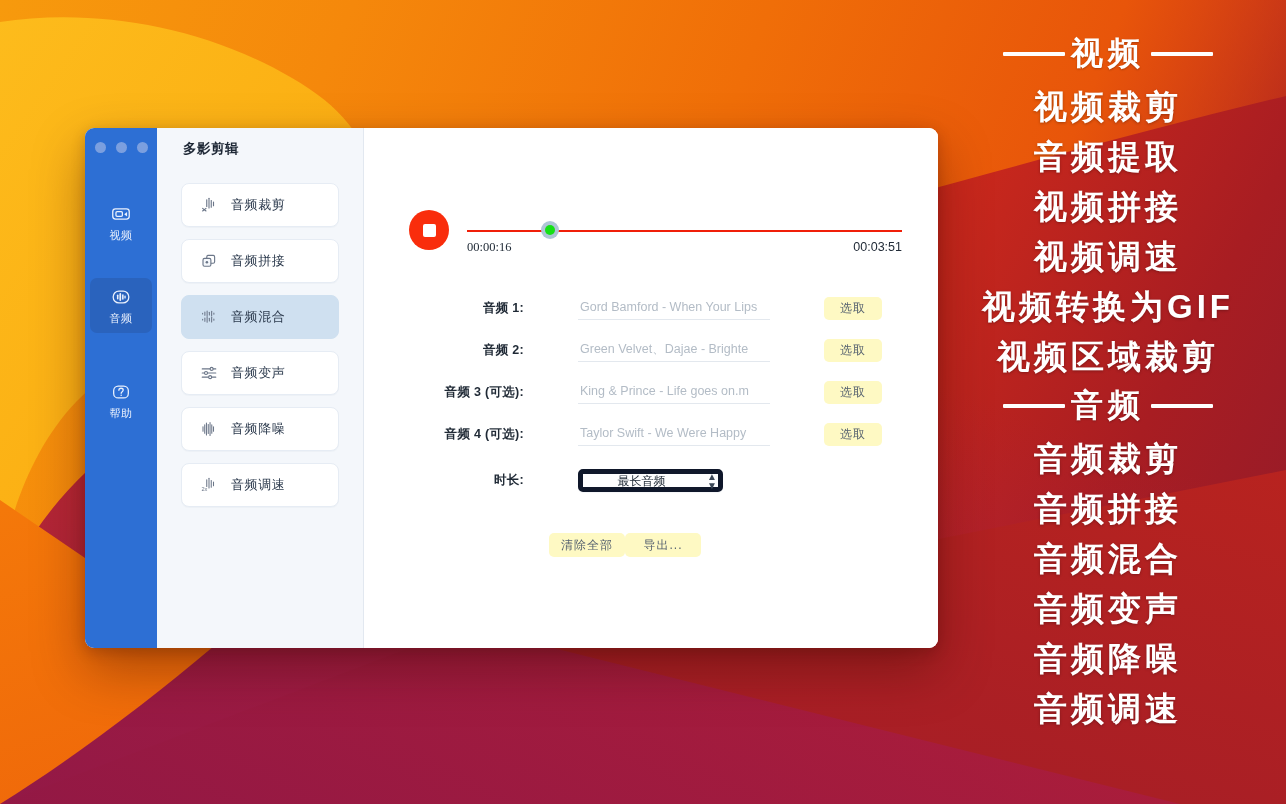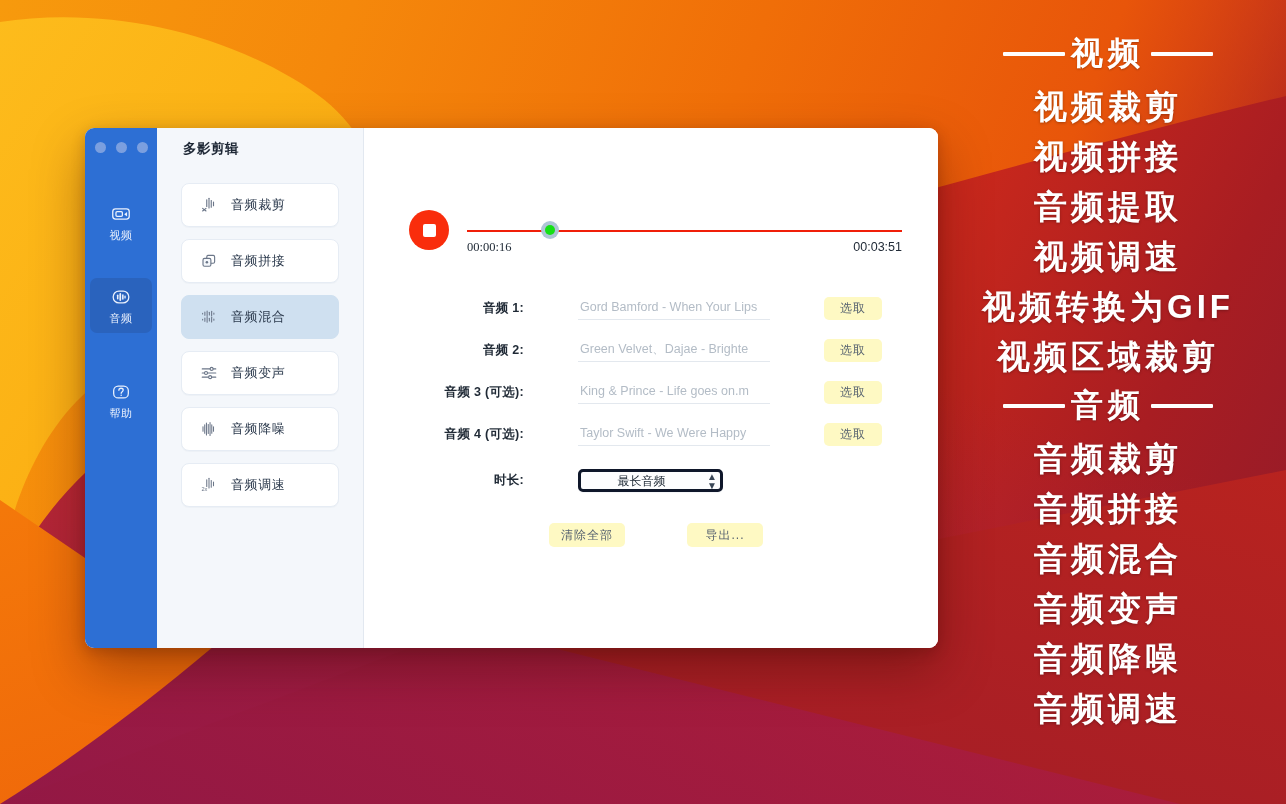--- a/index.html
+++ b/index.html
@@ -280,21 +280,21 @@
     letter-spacing: 1px;
     cursor: pointer;
   }
   .btn-pill.spaced { margin-left: 18px; }
 
   #dur-row { margin-top: 15px; }
   #dur-select {
     width: 145px;
     height: 23px;
     margin-left: 0;
-    border: 3px solid #0f172a;
+    border: 5px solid #0f172a;
     border-radius: 5px;
     background: #fdfdfe;
     font-size: 12px;
     color: #222c38;
     font-family: "Liberation Sans", sans-serif;
     text-align: center;
     padding-right: 18px;
     appearance: none;
     -webkit-appearance: none;
     cursor: pointer;
@@ -305,23 +305,22 @@
     position: absolute; right: 6px; top: 50%;
     transform: translateY(-50%);
     pointer-events: none;
     color: #3a4656;
     font-size: 10px;
     line-height: 9px;
     text-align: center;
   }
   #actions {
     display: flex;
-    margin-top: 27px;
+    margin-top: 37px;
     padding-left: 185px;
-    gap: 62px;
   }
   #actions .btn-pill { margin-left: 0; min-width: 76px; height: 24px; }
 </style>
 </head>
 <body>
 
 <div id="desktop">
   <div class="wp-layer wp-dark"></div>
   <div class="wp-layer wp-red"></div>
   <div class="wp-layer wp-magenta"></div>
@@ -332,22 +331,22 @@
   <div class="wp-layer wp-wedge"></div>
 
   <div id="captions">
 
     <div class="cap-section">
       <span class="rule"></span>
       <span class="sec-text">视频</span>
       <span class="rule"></span>
     </div>
     <div class="cap-item">视频裁剪</div>
+    <div class="cap-item">音频提取</div>
     <div class="cap-item">视频拼接</div>
-    <div class="cap-item">音频提取</div>
     <div class="cap-item">视频调速</div>
     <div class="cap-item">视频转换为GIF</div>
     <div class="cap-item">视频区域裁剪</div>
 
     <div class="cap-section">
       <span class="rule"></span>
       <span class="sec-text">音频</span>
       <span class="rule"></span>
     </div>
     <div class="cap-item">音频裁剪</div>

